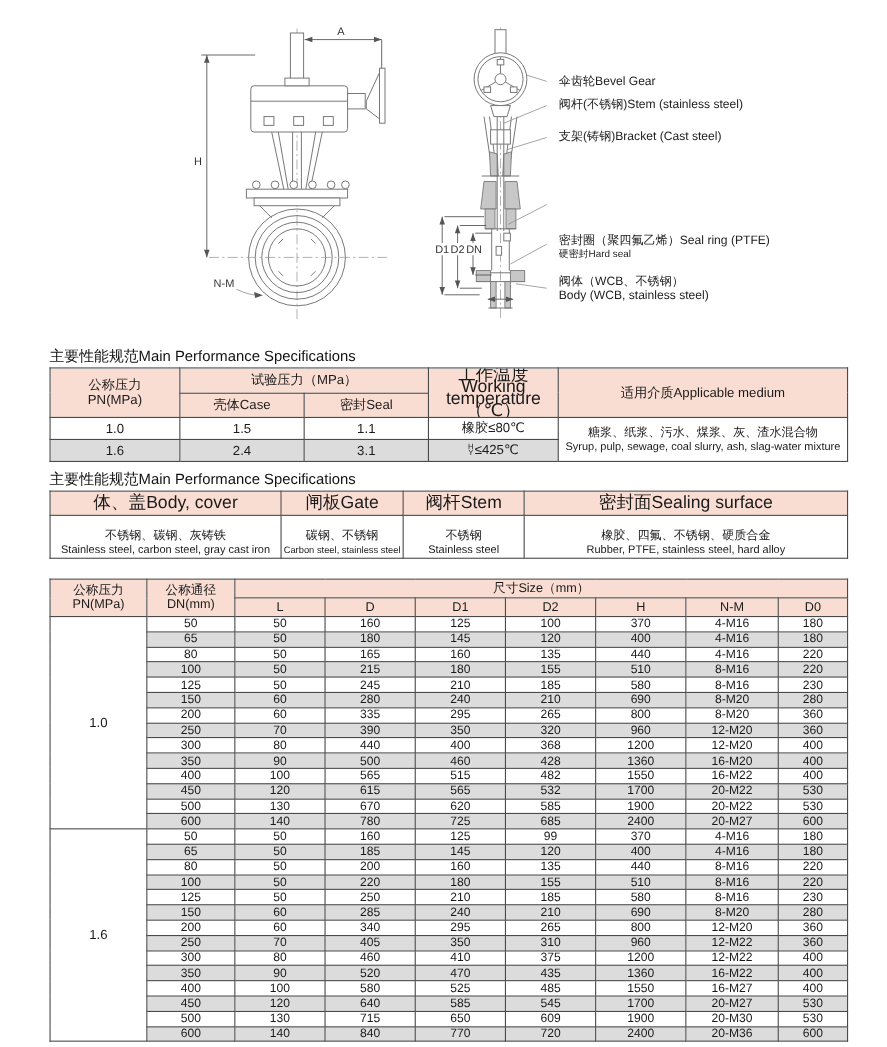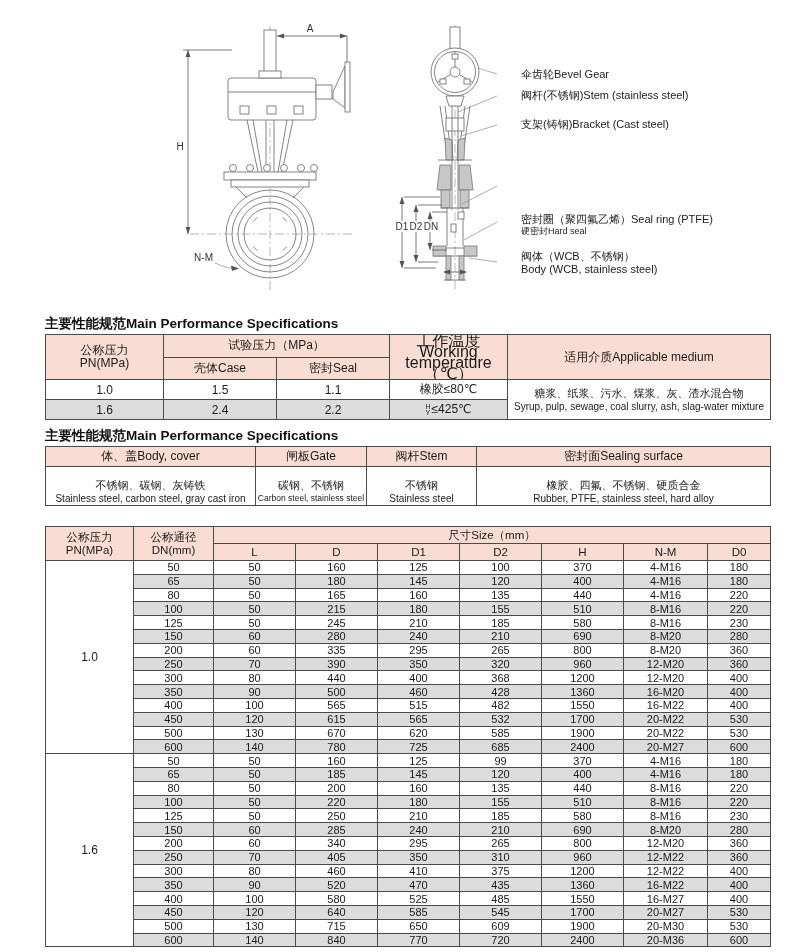--- a/index.html
+++ b/index.html
@@ -10,40 +10,40 @@
   }
   svg text { font-family:"Liberation Sans","DejaVu Sans",sans-serif; }
   .ln { stroke:#767676; stroke-width:0.9; fill:none; }
   .lnf { stroke:#767676; stroke-width:0.9; fill:#ffffff; }
   .hatch { stroke:#767676; stroke-width:0.8; fill:#c7c7c7; }
   .cl { stroke:#9a9a9a; stroke-width:0.7; fill:none; stroke-dasharray:9 3 2 3; }
   .dim { stroke:#555; stroke-width:0.8; fill:none; }
   .arr { fill:#555; stroke:none; }
   .leader { stroke:#8a8a8a; stroke-width:0.7; fill:none; }
   .dimtext { fill:#333; font-size:10px; }
-  .anno { position:absolute; left:521px; font-size:11px; line-height:13px; color:#222; white-space:nowrap; }
+  .anno { position:absolute; left:508px; font-size:11px; line-height:13px; color:#222; white-space:nowrap; }
   .anno .sub { font-size:9px; line-height:10px; display:block; }
-  .sec-title { position:absolute; left:45px; font-size:13.5px; font-weight:bold; color:#111; white-space:nowrap; }
+  .sec-title { position:absolute; left:45px; font-size:13.5px; font-weight:normal; color:#111; white-space:nowrap; }
 
   table { position:absolute; left:45px; border-collapse:collapse; table-layout:fixed; background:#fff; }
   th,td { border:1px solid #4a4a4a; text-align:center; vertical-align:middle; padding:0; font-weight:normal; overflow:hidden; }
   th { background:#f9ddd2; }
 
   .t1 { top:334px; width:725px; }
   .t1 th { height:21px; font-size:12px; line-height:13px; }
   .t1 td { height:19px; font-size:12px; }
   .t1 .small-hdr { font-size:16px; line-height:11px; }
   .t1 .medium-cell { font-size:11px; line-height:13px; }
   .t1 .medium-cell .en { font-size:10px; white-space:nowrap; display:block; }
   .t1 .medium-cell .cn { display:block; }
   .alt { background:#dcdcdc; }
   .hy { display:inline-flex; flex-direction:column; vertical-align:middle; font-size:7px; line-height:6.5px; margin-right:1px; }
 
   .t2 { top:446px; width:725px; }
-  .t2 th { height:19px; font-size:12px; }
+  .t2 th { height:19px; font-size:16px; }
   .t2 td { height:33px; font-size:11px; line-height:13px; }
   .t2 .en { display:block; font-size:10px; white-space:nowrap; }
   .t2 .en-xs { font-size:8.5px; }
   .t2 .cn { display:block;margin-top:12px; }
 
   .t3 { top:526px; width:725px; }
   .t3 th { height:16px; font-size:11.5px; line-height:13px; }
   .t3 td { height:12.8px; font-size:11px; line-height:12px; }
   .t3 .pn-cell { background:#ffffff; font-size:12px; }
   .t3 tr.group-start td { border-top:1.6px solid #4a4a4a; }
@@ -236,21 +236,21 @@
       <td>1.1</td>
       <td>橡胶≤80℃</td>
       <td rowspan="2" class="medium-cell">
         <span class="cn">糖浆、纸浆、污水、煤浆、灰、渣水混合物</span>
         <span class="en">Syrup, pulp, sewage, coal slurry, ash, slag-water mixture</span>
       </td>
     </tr>
     <tr class="alt">
       <td>1.6</td>
       <td>2.4</td>
-      <td>2.2</td>
+      <td>3.1</td>
       <td><span class="hy">
               <span>H</span>
               <span>Y</span>
             </span><span>≤425℃</span></td>
     </tr>
   </tbody>
     </table>
 
   <div class="sec-title" style="top:427px;">主要性能规范Main Performance Specifications</div>
   <table class="t2">

